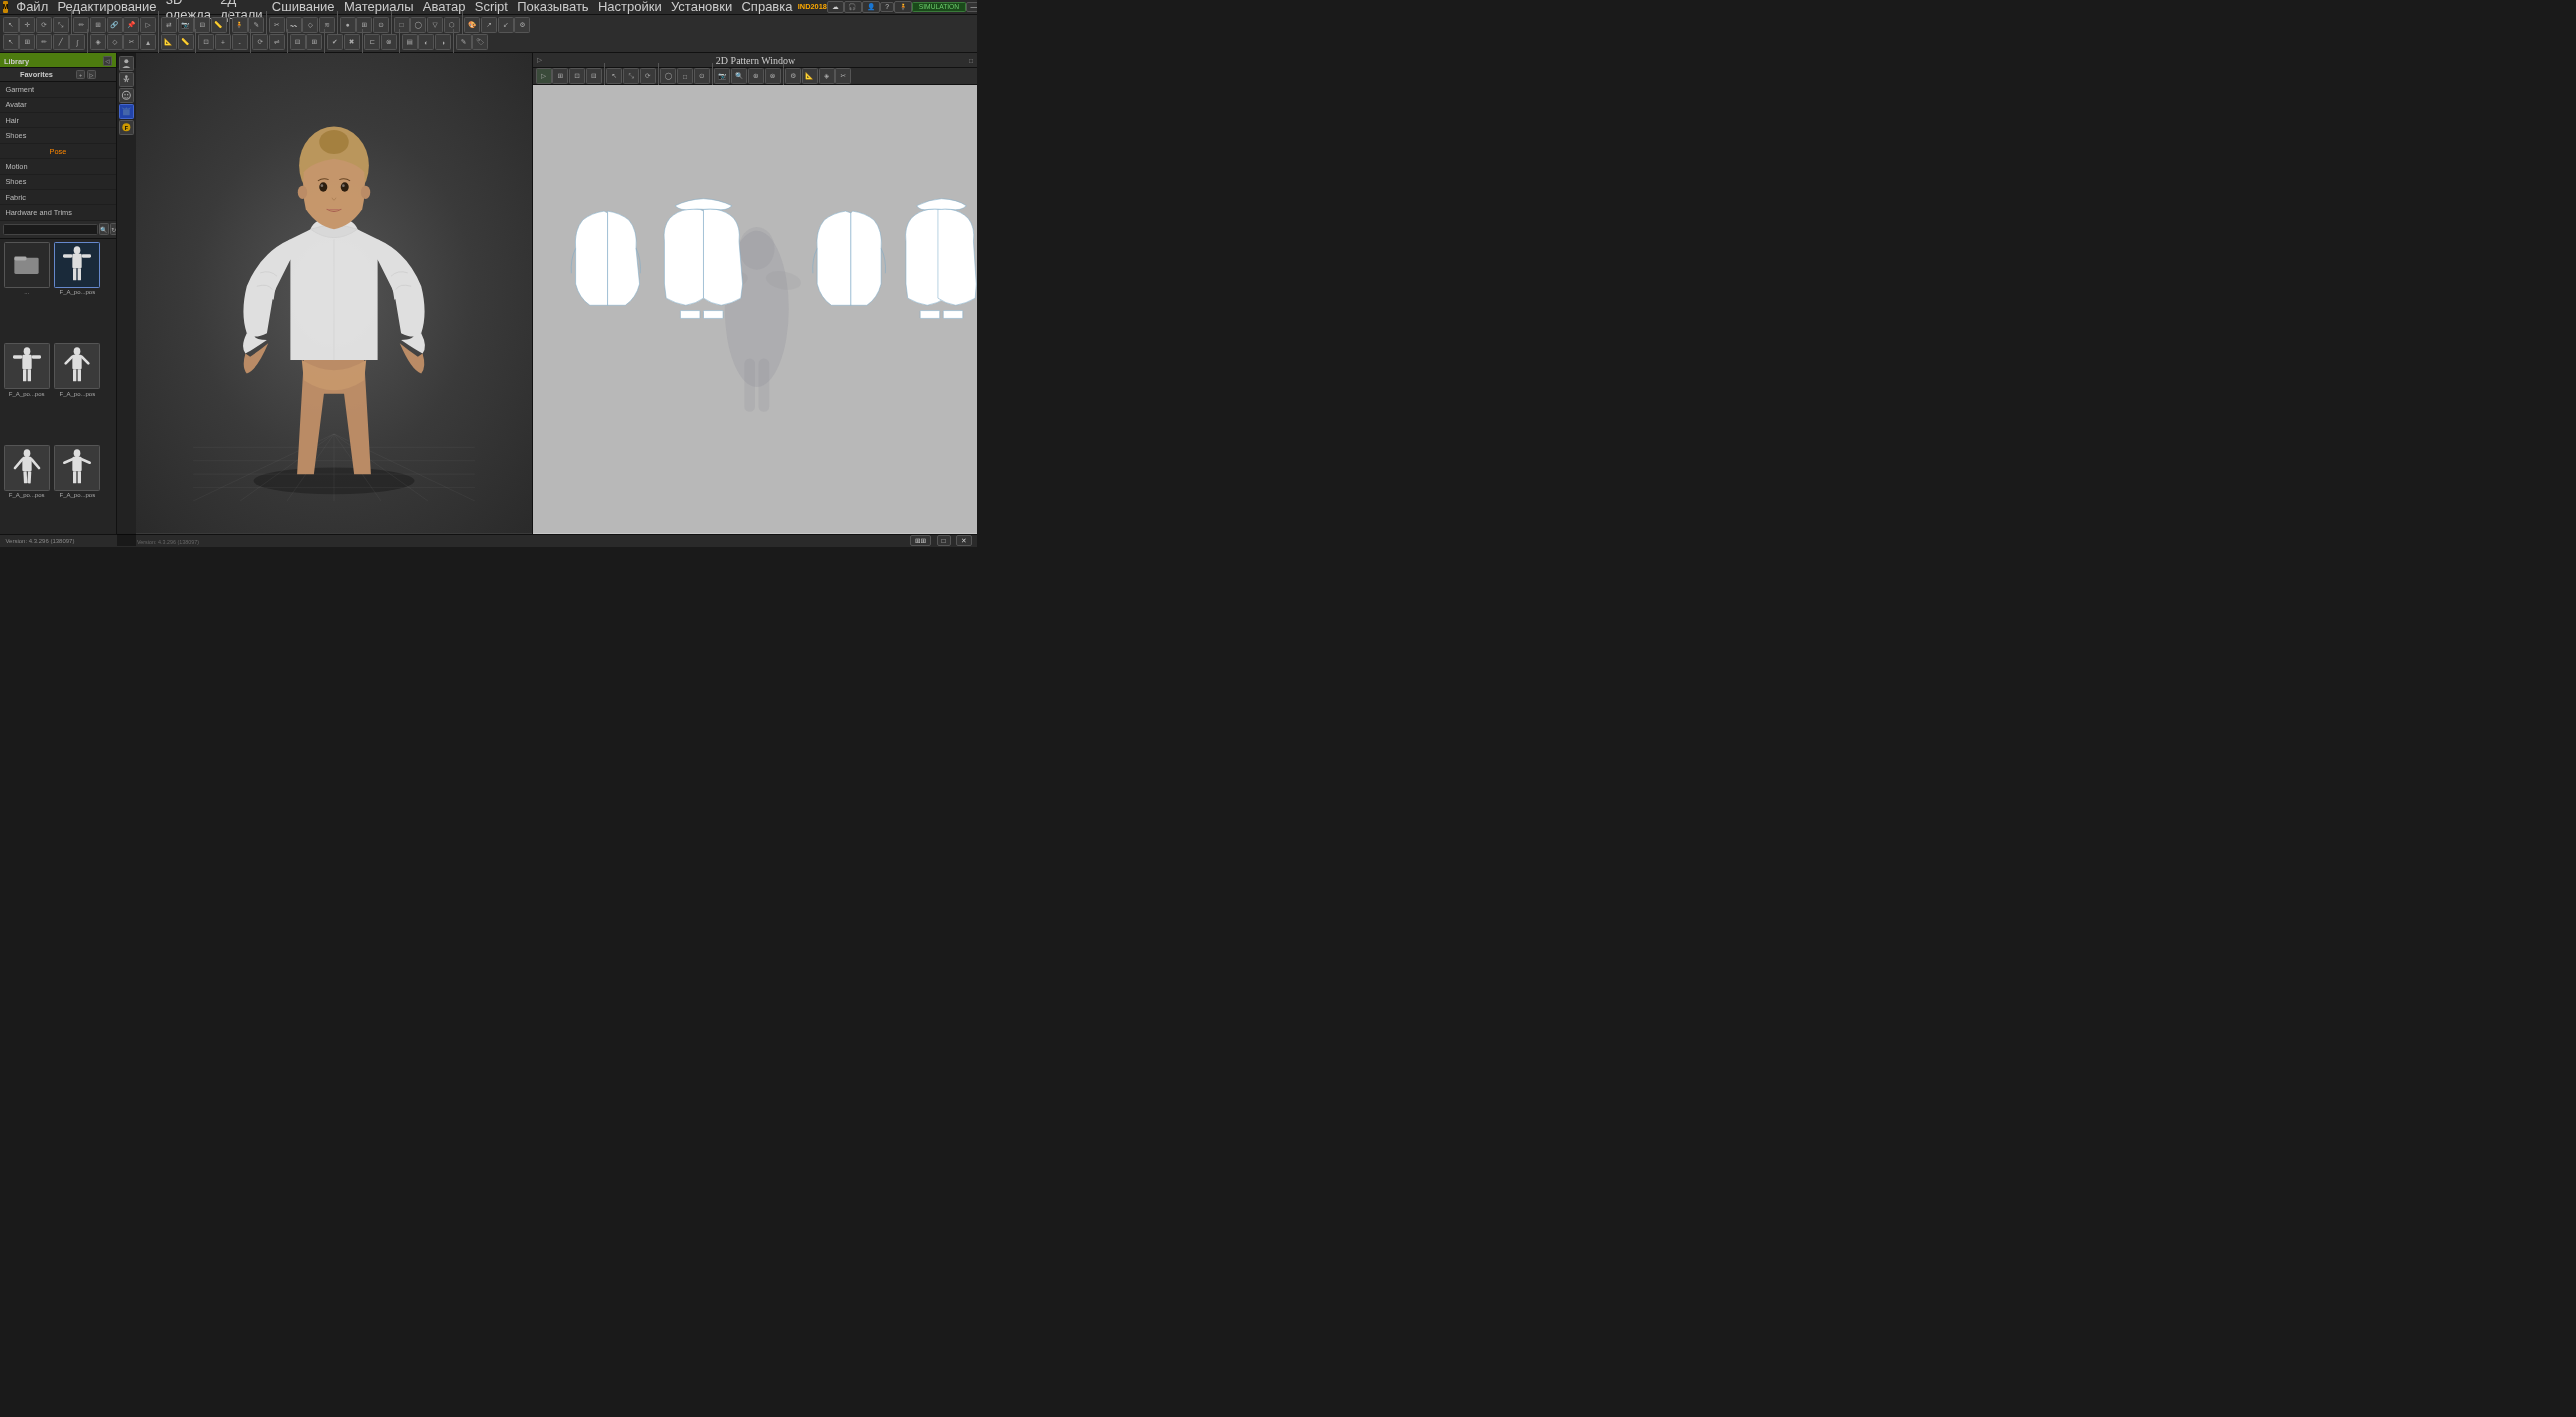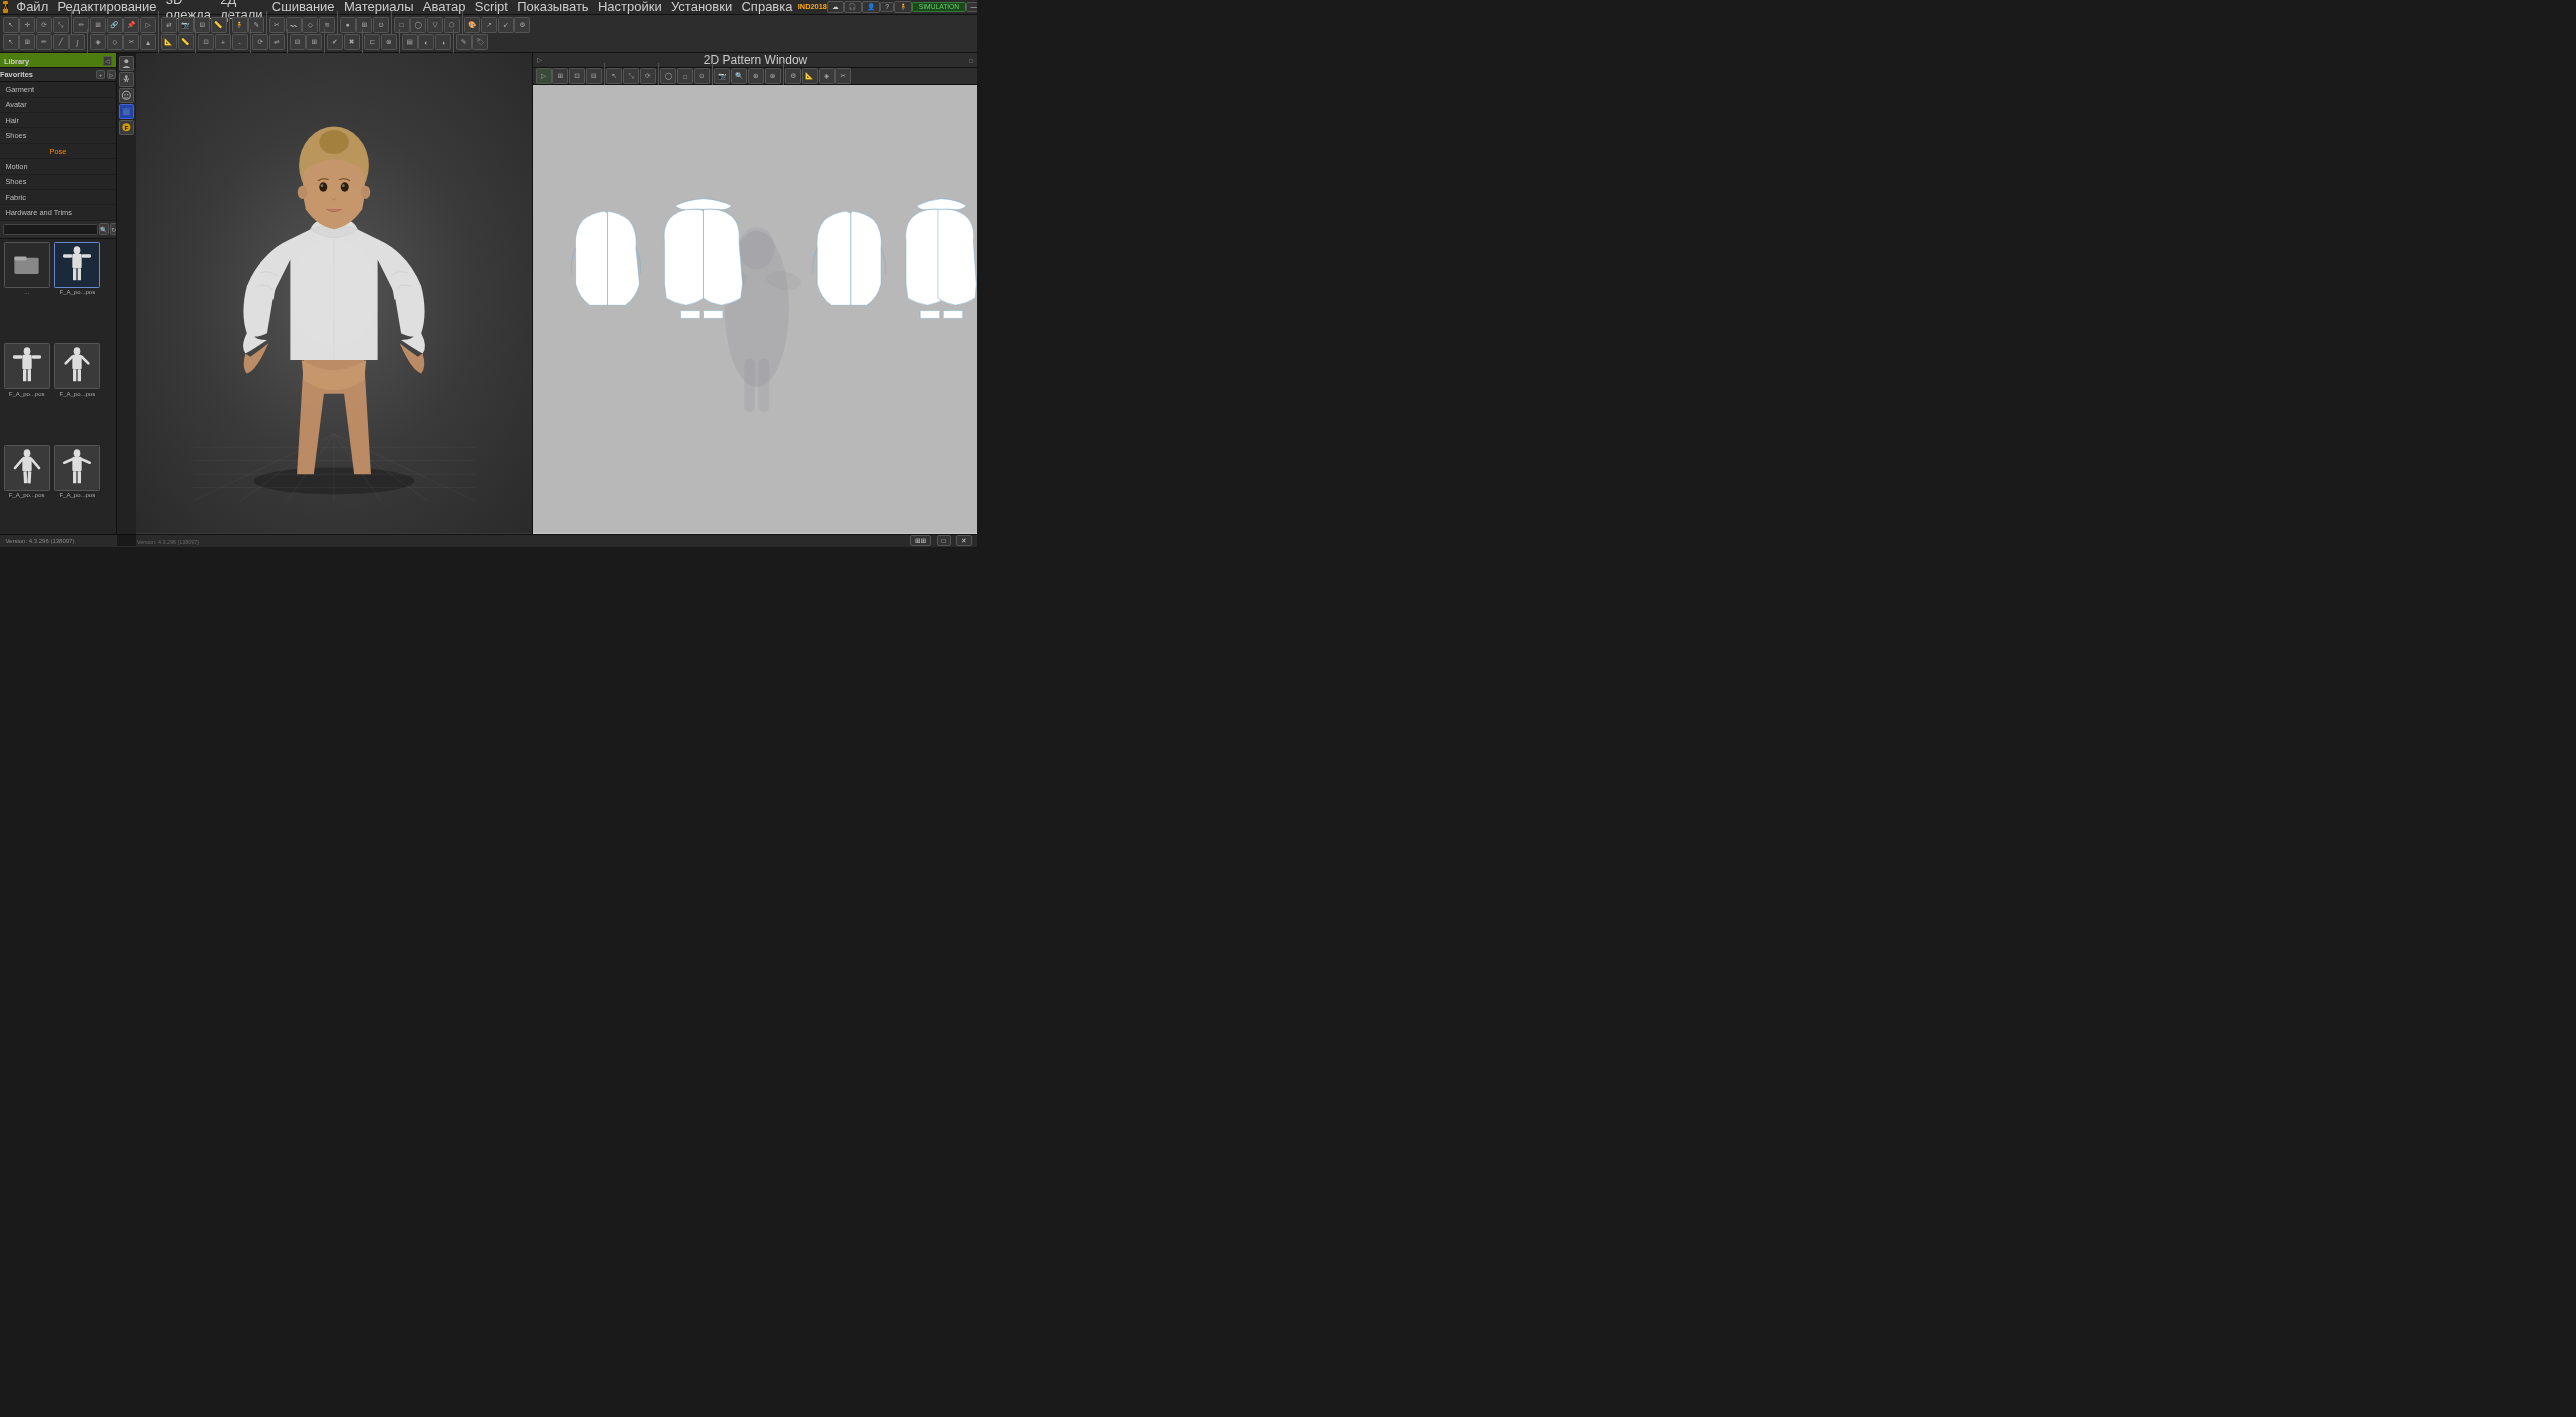--- a/index.html
+++ b/index.html
@@ -272,21 +272,22 @@
       display: flex;
       align-items: center;
       justify-content: space-between;
       padding: 1.3px 4px;
       background: #2d2d2d;
       border-bottom: 0.7px solid #111;
       height: 14.8px;
     }
     .pattern-title {
       color: #ccc;
-      font-size: 12px;
+      font-size: 10px;
+      font-family: Liberation Serif, serif;
     }
     #pattern-toolbar {
       display: flex;
       align-items: center;
       height: 17.4px;
       background: #2d2d2d;
       padding: 0 2.7px;
       gap: 0.7px;
       border-bottom: 0.7px solid #111;
     }
@@ -476,21 +477,21 @@
 
 <div id="main">
 
   <div id="sidebar">
     <div id="lib-window-header">
       <span class="sidebar-title">Library</span>
       <div class="sidebar-controls">
         <div class="sidebar-ctrl-btn">◁</div>
       </div>
     </div>
-    <div style="display:flex;align-items:center;justify-content:space-between;padding:2px 0;background:#2a2a2a;border-bottom:0.7px solid #111;">
+    <div style="display:flex;align-items:center;justify-content:space-between;padding:2px 20px;background:#2a2a2a;border-bottom:0.7px solid #111;">
       <span style="font-size:7.4px;color:#ccc;font-weight:bold;">Favorites</span>
       <div style="display:flex;gap:1.3px;">
         <div class="sidebar-ctrl-btn">+</div>
         <div class="sidebar-ctrl-btn">▷</div>
       </div>
     </div>
 
     <div class="sidebar-nav-item">Garment</div>
     <div class="sidebar-nav-item">Avatar</div>
     <div class="sidebar-nav-item">Hair</div>

